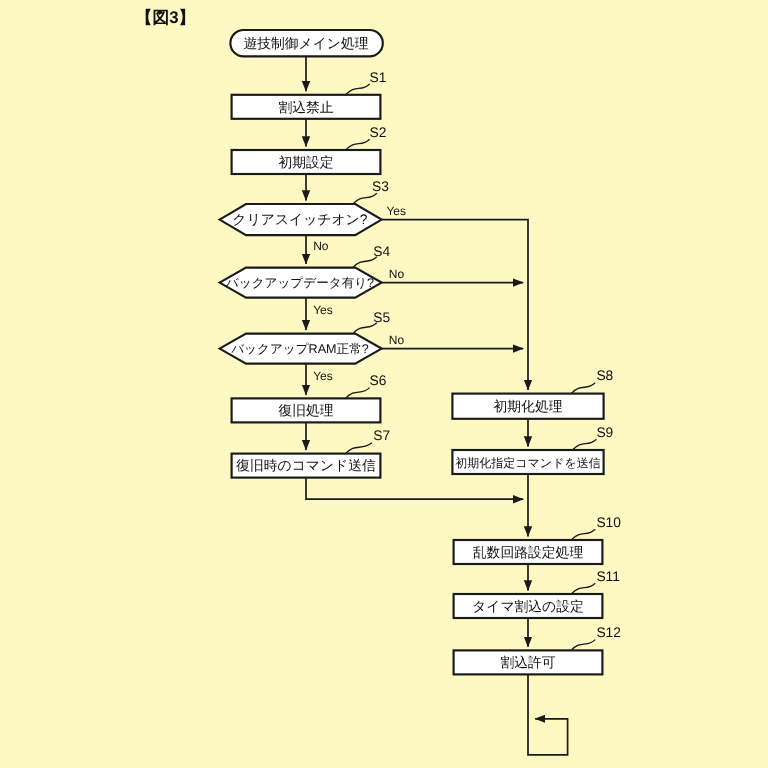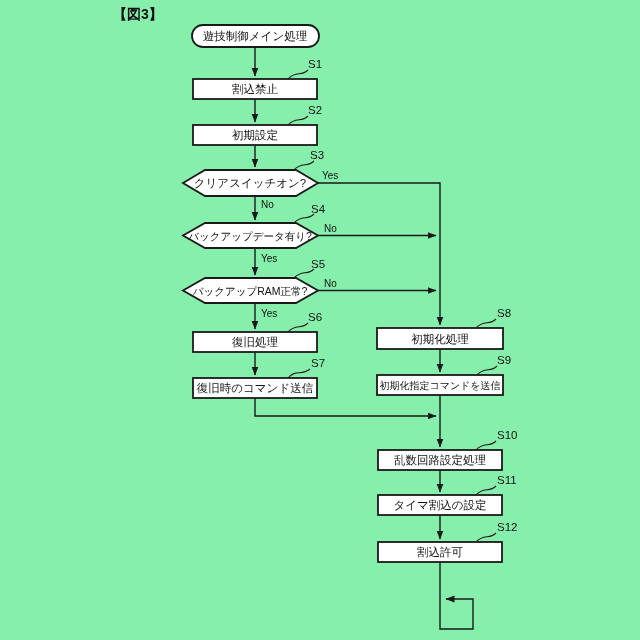--- a/index.html
+++ b/index.html
@@ -5,21 +5,21 @@
   html, body {
     margin: 0;
     padding: 0;
     background: #ffffff;
     font-family: "Liberation Sans", "DejaVu Sans", sans-serif;
   }
   .page {
     position: relative;
     width: 640px;
     height: 640px;
-    background: #86efac;
+    background: #fef9c3;
     overflow: hidden;
   }
   svg { display: block; }
   .shape {
     fill: #ffffff;
     stroke: #1a1a1a;
     stroke-width: 1.8;
   }
   .edge {
     fill: none;

